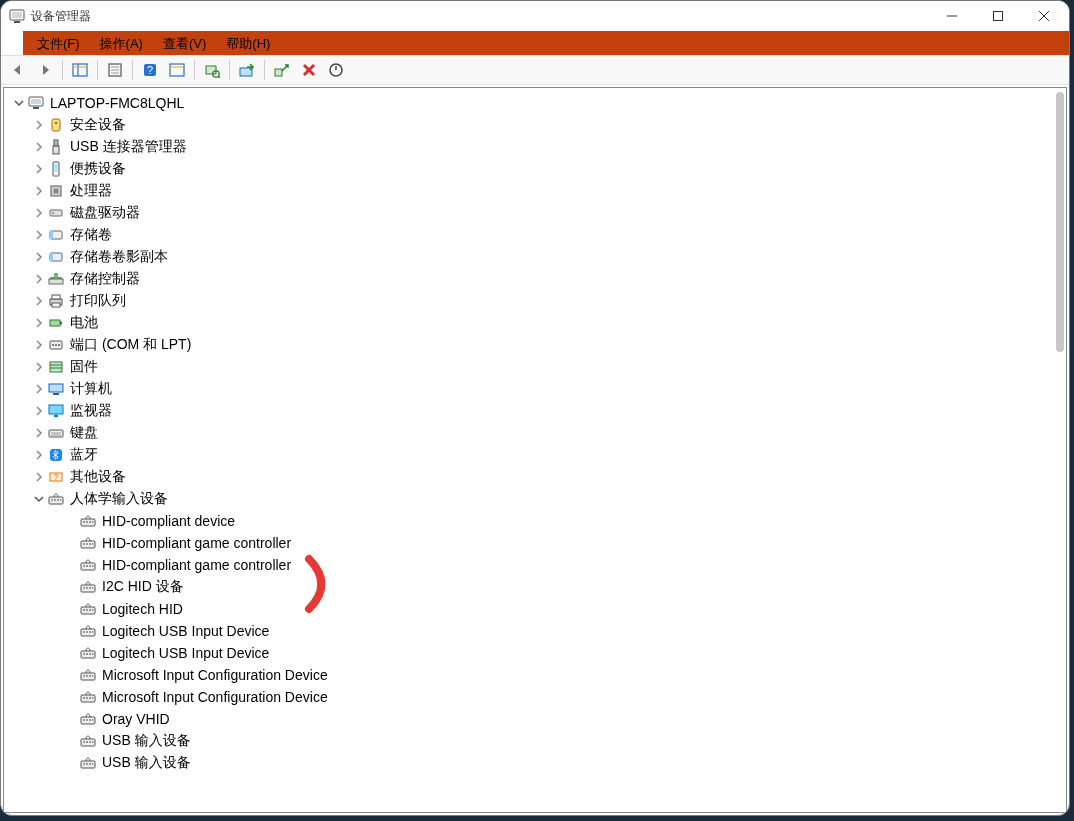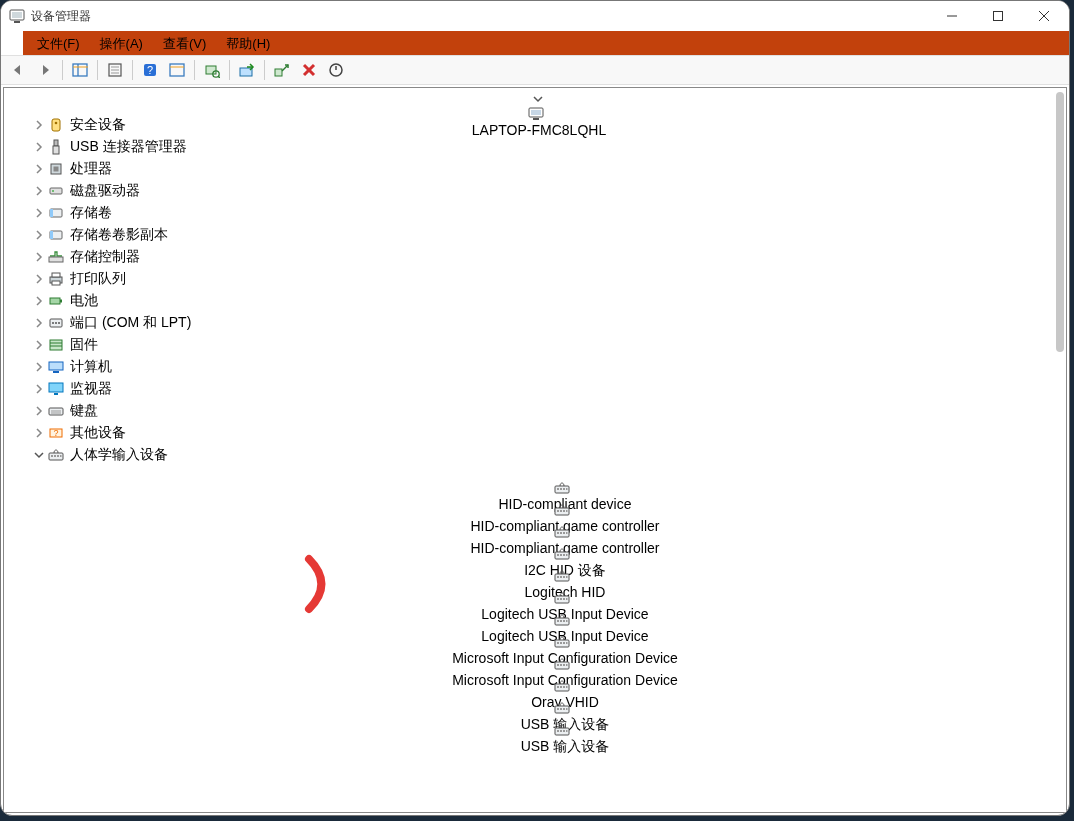--- a/index.html
+++ b/index.html
@@ -100,23 +100,23 @@
     display: inline-flex; align-items: center; justify-content: center;
     margin-right: 2px;
     color: #666;
     flex-shrink: 0;
   }
   .dev-icon {
     width: 16px; height: 16px; margin-right: 6px;
     display: inline-flex; align-items: center; justify-content: center;
     flex-shrink: 0;
   }
-  .lvl0 { padding-left: 4px; flex-direction: column; }
+  .lvl0 { padding-left: 4px; }
   .lvl1 { padding-left: 24px; }
-  .lvl2 { padding-left: 56px; flex-direction: column; }
+  .lvl2 { padding-left: 56px; }
   .red-annot {
     position: absolute;
     left: 290px; top: 466px;
     pointer-events: none;
   }
   
   svg { display:block; }
 </style>
 </head>
 <body>
@@ -306,20 +306,34 @@
           <span>USB 连接器管理器</span>
         </div>
         <div class="tree-row lvl1">
           <span class="expander">
             <svg width="10" height="10" viewBox="0 0 10 10">
               <path d="M3 1 L7 5 L3 9" fill="none" stroke="#888" stroke-width="1.5"></path>
             </svg>
           </span>
           <span class="dev-icon">
             <svg width="16" height="16" viewBox="0 0 16 16">
+              <rect x="5" y="1" width="6" height="14" rx="1" fill="#fff" stroke="#555"></rect>
+              <rect x="6" y="3" width="4" height="8" fill="#b3e5fc"></rect>
+            </svg>
+          </span>
+          <span>便携设备</span>
+        </div>
+        <div class="tree-row lvl1">
+          <span class="expander">
+            <svg width="10" height="10" viewBox="0 0 10 10">
+              <path d="M3 1 L7 5 L3 9" fill="none" stroke="#888" stroke-width="1.5"></path>
+            </svg>
+          </span>
+          <span class="dev-icon">
+            <svg width="16" height="16" viewBox="0 0 16 16">
               <rect x="3" y="3" width="10" height="10" fill="#cfd8dc" stroke="#555"></rect>
               <rect x="5.5" y="5.5" width="5" height="5" fill="#888"></rect>
             </svg>
           </span>
           <span>处理器</span>
         </div>
         <div class="tree-row lvl1">
           <span class="expander">
             <svg width="10" height="10" viewBox="0 0 10 10">
               <path d="M3 1 L7 5 L3 9" fill="none" stroke="#888" stroke-width="1.5"></path>
@@ -470,20 +484,34 @@
             </svg>
           </span>
           <span class="dev-icon">
             <svg width="16" height="16" viewBox="0 0 16 16">
               <rect x="1" y="5" width="14" height="7" rx="1" fill="#eceff1" stroke="#555"></rect>
               <line x1="3" y1="8" x2="13" y2="8" stroke="#999"></line>
               <line x1="3" y1="10" x2="13" y2="10" stroke="#999"></line>
             </svg>
           </span>
           <span>键盘</span>
+        </div>
+        <div class="tree-row lvl1">
+          <span class="expander">
+            <svg width="10" height="10" viewBox="0 0 10 10">
+              <path d="M3 1 L7 5 L3 9" fill="none" stroke="#888" stroke-width="1.5"></path>
+            </svg>
+          </span>
+          <span class="dev-icon">
+            <svg width="16" height="16" viewBox="0 0 16 16">
+              <rect x="2" y="2" width="12" height="12" rx="3" fill="#1e88e5"></rect>
+              <path d="M7 3 L11 6 L7 9 L11 12 L7 15 M7 3 L7 15 M4 6 L11 12 M4 12 L11 6" fill="none" stroke="#fff" stroke-width="1" transform="scale(0.75) translate(2.5,1.5)"></path>
+            </svg>
+          </span>
+          <span>蓝牙</span>
         </div>
         <div class="tree-row lvl1">
           <span class="expander">
             <svg width="10" height="10" viewBox="0 0 10 10">
               <path d="M3 1 L7 5 L3 9" fill="none" stroke="#888" stroke-width="1.5"></path>
             </svg>
           </span>
           <span class="dev-icon">
             <svg width="16" height="16" viewBox="0 0 16 16">
               <rect x="2" y="4" width="12" height="8" fill="#fff3e0" stroke="#ef6c00"></rect>

